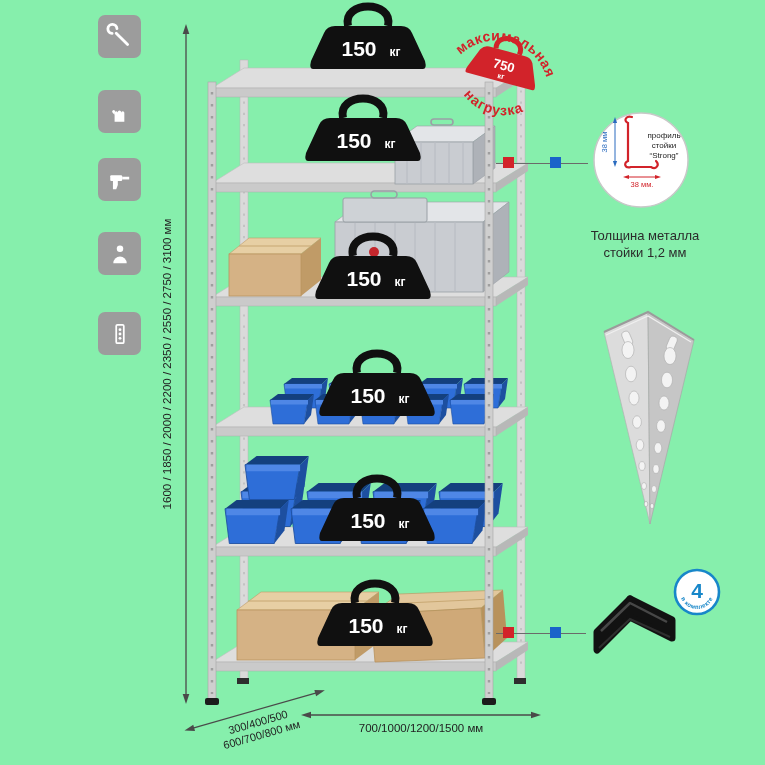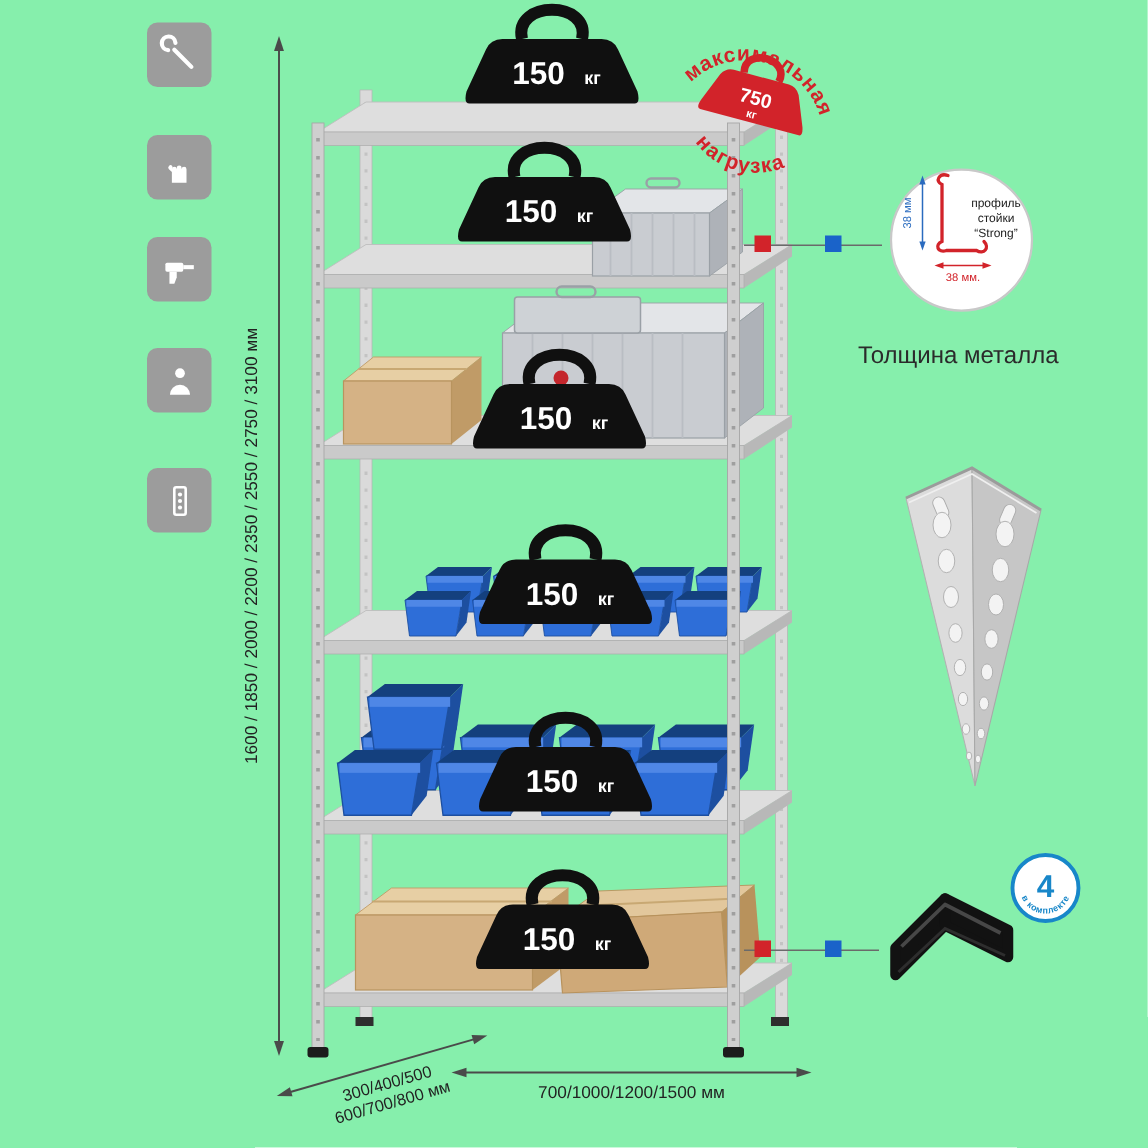--- a/index.html
+++ b/index.html
@@ -3,21 +3,21 @@
 <meta charset="utf-8">
 <style>
   html,body{margin:0;padding:0;background:#fff;}
   #canvas{position:relative;width:765px;height:765px;background:#86efac;overflow:hidden;
           font-family:"Liberation Sans","DejaVu Sans",sans-serif;padding-left:28px;}
   svg{overflow:visible;}
   svg text{font-family:"Liberation Sans","DejaVu Sans",sans-serif;}
   .abs{position:absolute;}
   .tile{position:absolute;left:98px;width:43px;height:43px;background:#9c9c9c;border-radius:7px;
         display:flex;align-items:center;justify-content:center;}
-  .cap{position:absolute;text-align:left;color:#2b2b2b;font-size:16px;line-height:1.3;font-weight:500;}
+  .cap{position:absolute;text-align:center;color:#2b2b2b;font-size:13px;line-height:1.3;font-weight:500;}
   .sq{position:absolute;width:11px;height:11px;}
   .hline{position:absolute;height:0;border-top:1.4px solid #6a6a6a;}
   .stamp{transform:rotate(15deg);}
 </style>
 </head>
 <body>
 
 <div id="canvas">
 
   <div class="tile" style="top:15px">
@@ -261,20 +261,21 @@
     <polygon points="38,71 44,68.9 44,73.1" fill="#d2232a"></polygon>
     <polygon points="76,71 70,68.9 70,73.1" fill="#d2232a"></polygon>
     <text x="57" y="81" font-size="7.5" fill="#d2232a" text-anchor="middle">38 мм.</text>
     <text x="79" y="32" font-size="8" fill="#222" text-anchor="middle">профиль</text>
     <text x="79" y="42" font-size="8" fill="#222" text-anchor="middle">стойки</text>
     <text x="79" y="52" font-size="8" fill="#222" text-anchor="middle">“Strong”</text>
   </svg>
 
   <div class="cap" style="left:572px;top:228px;width:146px">
     <div>Толщина металла</div>
+    <div>стойки 1,2 мм</div>
   </div>
 
   <svg class="abs" style="left:582px;top:298px" width="140" height="240" viewBox="0 0 140 240">
     <polygon points="22,34 66,14 68,226" fill="#dcdcdc" stroke="#b2b2b2" stroke-width="0.7"></polygon>
     <polygon points="66,14 112,42 68,226" fill="#c6c6c6" stroke="#a8a8a8" stroke-width="0.7"></polygon>
     <polyline points="22,34 66,14 112,42" fill="none" stroke="#9b9b9b" stroke-width="2"></polyline>
     <polyline points="24,37 66,18 109,44" fill="none" stroke="#efefef" stroke-width="1.2"></polyline>
     <g fill="#f3f3f3" stroke="#ababab" stroke-width="0.6">
       <rect x="41" y="33" width="8" height="15" rx="4" transform="rotate(-23 45 40)"></rect>
       <rect x="86" y="38" width="8" height="15" rx="4" transform="rotate(23 90 45)"></rect>

